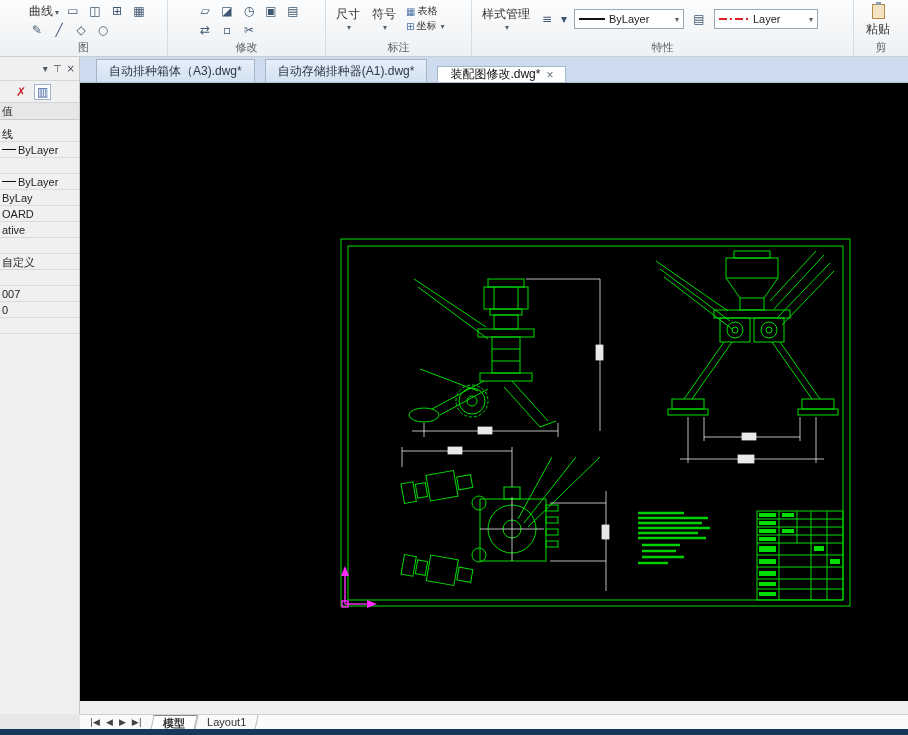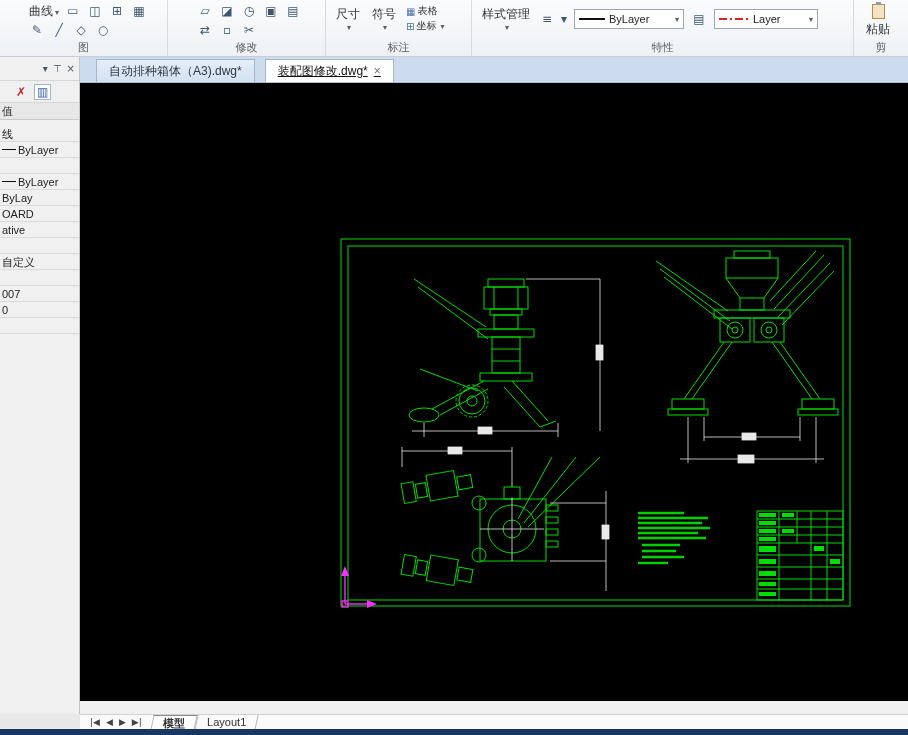--- a/index.html
+++ b/index.html
@@ -36,21 +36,21 @@
     position:relative; margin-bottom:2px; }
   .clipboard:before { content:""; position:absolute; top:-3px; left:3px; width:5px; height:3px;
     background:#8d9aa8; }
 
   
   .tabbar { position:absolute; top:57px; left:80px; width:828px; height:26px;
     background:#ccdcee; border-bottom:1px solid #aebfd2; display:flex; align-items:flex-end; padding-left:16px; }
   .doctab { display:flex; align-items:center; gap:6px; height:23px; padding:0 12px;
     font-size:12px; color:#2c3844; background:linear-gradient(#e6eef8,#d3e1f1);
     border:1px solid #a3b6ca; border-bottom:0; margin-right:10px; cursor:pointer; white-space:nowrap; }
-  .doctab.active { background:#ffffff; height:23px; font-weight:normal; color:#111;text-decoration:underline; }
+  .doctab.active { background:#ffffff; height:16px; font-weight:normal; color:#111; }
   .tab-close { font-size:12px; color:#66727e; cursor:pointer; line-height:1; }
 
   
   .palette { position:absolute; top:57px; left:0; width:80px; height:657px;
     background:#f0f0f0; border-right:1px solid #c3c7cb; }
   .pal-toolbar { height:24px; display:flex; align-items:center; justify-content:flex-end;
     gap:5px; padding:0 4px; border-bottom:1px solid #d6d6d6; }
   .pal-icon { font-size:10px; color:#4a5560; cursor:pointer; font-family:"DejaVu Sans",sans-serif; }
   .pal-iconrow { height:22px; display:flex; align-items:center; gap:8px; padding:0 4px 0 16px;
     border-bottom:1px solid #d6d6d6; }
@@ -172,20 +172,23 @@
       <span class="clipboard"></span>
       <span>粘贴</span>
     </button>
     <div class="glabel">剪</div>
   </div>
 </div>
 
 <div class="tabbar">
   <div class="doctab">
     <span>自动排种箱体（A3).dwg*</span>
+  </div>
+  <div class="doctab">
+    <span>自动存储排种器(A1).dwg*</span>
   </div>
   <div class="doctab active">
     <span>装配图修改.dwg*</span>
     <span class="tab-close">×</span>
   </div>
 </div>
 
 <div class="palette">
   <div class="pal-toolbar">
     <span class="pal-icon">▾</span>

